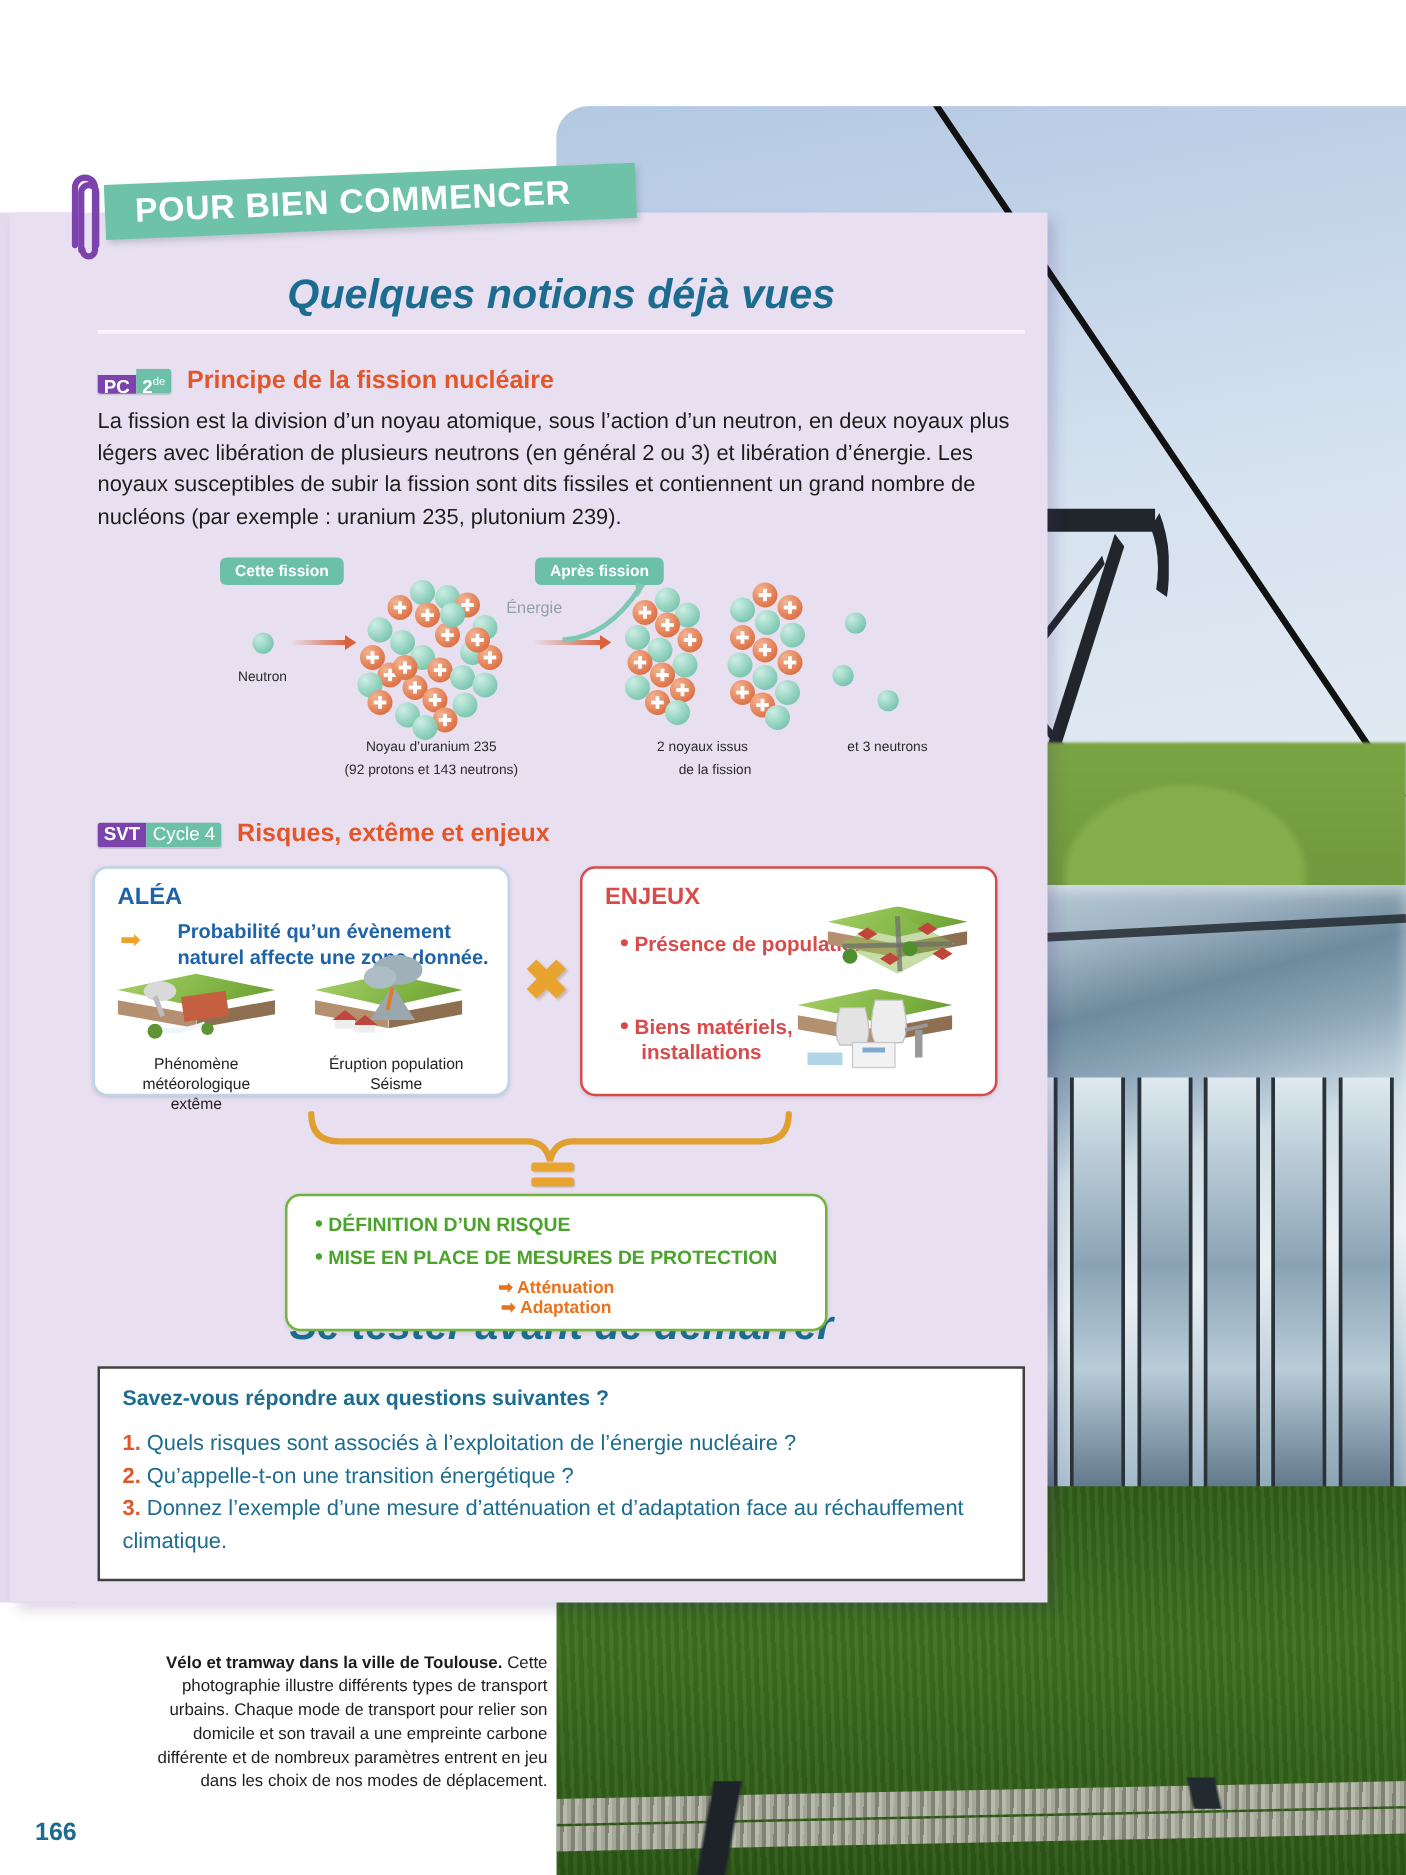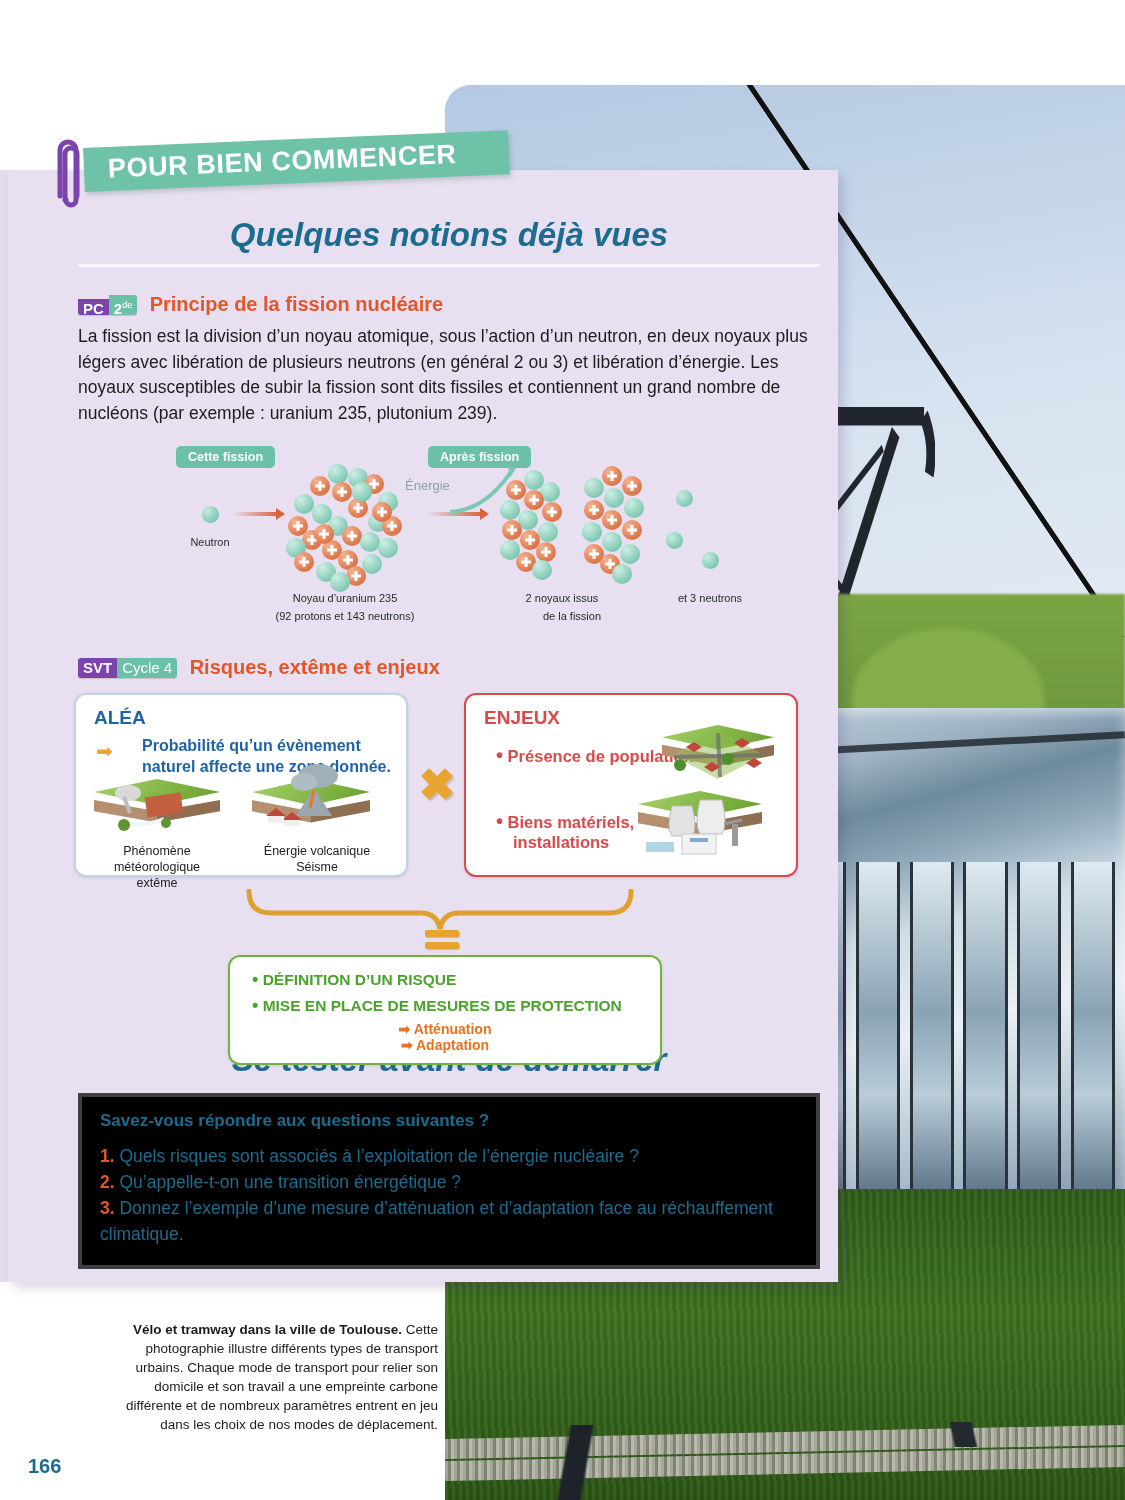--- a/index.html
+++ b/index.html
@@ -170,21 +170,21 @@
   #equals i{display:block;height:7px;background:#e8a42e;border-radius:2px;margin-bottom:5px;
     box-shadow:1px 1px 1px rgba(120,90,30,.3);}
   #green-box{position:absolute;left:168px;top:262px;width:430px;
     background:#fff;border:2px solid #72b33f;border-radius:12px;padding:12px 0 10px 0;
     box-shadow:0 1px 3px rgba(90,110,70,.2);}
   .gitem{color:#4aa32a;font-weight:bold;font-size:15.5px;margin:0 0 5px 22px;}
   .gsub{color:#4aa32a;font-weight:bold;font-size:14px;text-align:center;margin:0;}
   .gsub span{color:#e8731f;}
 
   
-  #test-box{margin:14px 18px 0 18px;background:#000000;border:4px solid #404040;
+  #test-box{margin:14px 18px 0 18px;background:#ffffff;border:2px solid #404040;
     padding:14px 28px 18px 18px;}
   #test-q{color:#1b6c8e;font-weight:bold;font-size:17px;margin:0 0 12px 0;}
   .qline{color:#1b6c8e;font-size:17.5px;line-height:26px;margin:0;}
   .qnum{color:#e2562a;font-weight:bold;}
 
   
   #caption{position:absolute;left:108px;top:1320px;width:330px;
     font-size:13.5px;line-height:19px;color:#1c1c1c;text-align:right;}
   #caption b{font-weight:bold;}
 
@@ -393,21 +393,21 @@
           <polygon points="30,58 40,50 50,58" fill="#c0453a"></polygon>
           <rect x="16" y="54" width="16" height="7" fill="#eee"></rect>
           <rect x="32" y="58" width="16" height="6" fill="#eee"></rect>
         </svg>
       </div>
       <div class="iso-cap" style="left:6px;top:148px;width:150px">
         <span>Phénomène météorologique</span><br>
         <span>extême</span>
       </div>
       <div class="iso-cap" style="left:166px;top:148px;width:150px">
-        <span>Énergie volcanique</span><br>
+        <span>Éruption population</span><br>
         <span>Séisme</span>
       </div>
     </div>
 
     <div id="xmark">✖</div>
 
     <div class="rbox" id="enjeux-box">
       <h4>ENJEUX</h4>
       <div class="bullet-item" style="left:30px;top:50px">
         <span style="font-size:20px">•</span>&nbsp;<span>Présence de population</span>

